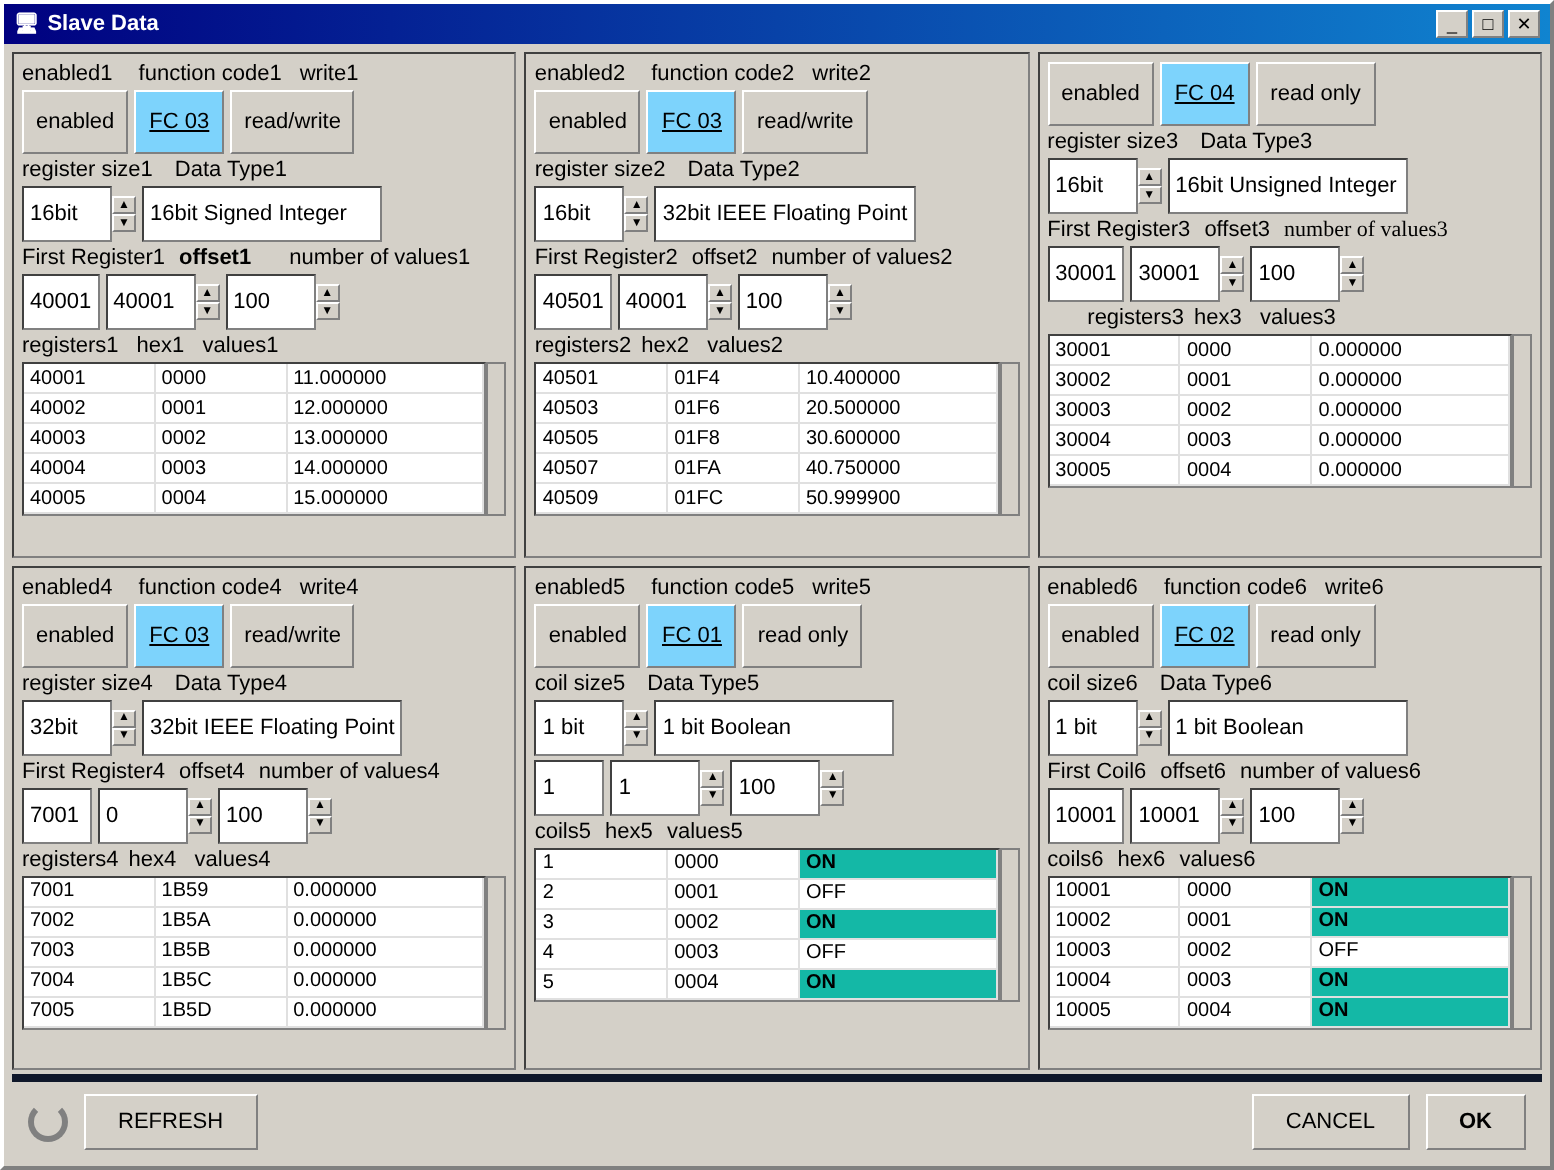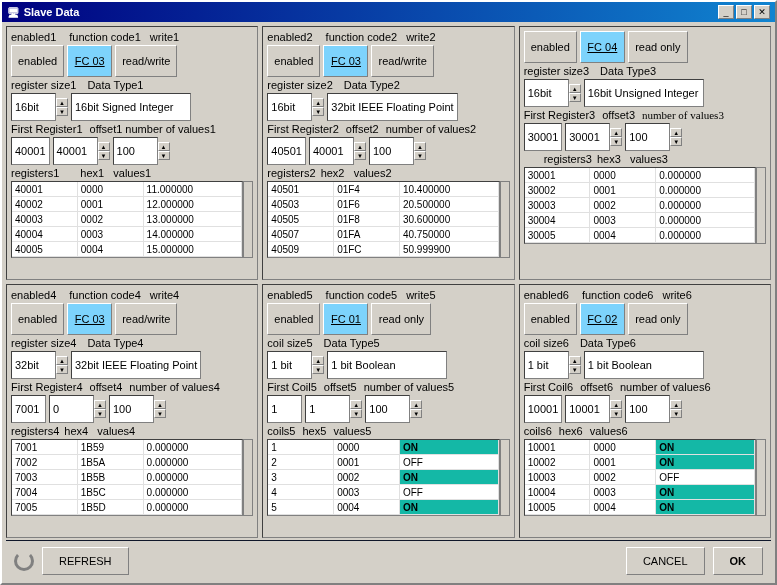--- a/index.html
+++ b/index.html
@@ -82,22 +82,22 @@
                 <div class="spin-arrow">▲</div>
                 <div class="spin-arrow">▼</div>
               </div>
           </div>
           <div class="input-box input-wide">
               <span>16bit Signed Integer</span>
             </div>
         </div>
         <div class="row">
           <span class="label">First Register1</span>
-          <span class="label" style="margin-left:4px;">offset1</span>
-          <span class="label" style="margin-left:0;">number of values1</span>
+          <span class="label" style="margin-left:4px;font-weight:bold;">offset1</span>
+          <span class="label" style="margin-left:16px;">number of values1</span>
         </div>
         <div class="row">
           <div class="input-box input-small">
               <span>40001</span>
             </div>
           <div class="spin-input">
             <div class="input-box input-small">
                 <span>40001</span>
               </div>
             <div class="spin-arrows">
@@ -110,21 +110,21 @@
                 <span>100</span>
               </div>
             <div class="spin-arrows">
                 <div class="spin-arrow">▲</div>
                 <div class="spin-arrow">▼</div>
               </div>
           </div>
         </div>
         <div class="row">
           <span class="label" style="min-width:35px;">registers1</span>
-          <span class="label" style="min-width:30px;margin-left:18px;">hex1</span>
+          <span class="label" style="min-width:30px;margin-left:6px;">hex1</span>
           <span class="label">values1</span>
         </div>
         <div class="table-with-scroll">
           <div class="table-area" id="table1">
               <div class="table-row cols3">
                 <div class="table-cell white">40001</div>
                 <div class="table-cell white">0000</div>
                 <div class="table-cell white">11.000000</div>
               </div>
               <div class="table-row cols3">
@@ -452,25 +452,20 @@
             <div class="spin-arrows">
                 <div class="spin-arrow">▲</div>
                 <div class="spin-arrow">▼</div>
               </div>
           </div>
           <div class="input-box input-wide">
               <span>1 bit Boolean</span>
             </div>
         </div>
         <div class="row">
-          <span class="label">First Coil5</span>
-          <span class="label" style="margin-left:4px;">offset5</span>
-          <span class="label" style="margin-left:4px;">number of values5</span>
-        </div>
-        <div class="row">
           <div class="input-box input-small">
               <span>1</span>
             </div>
           <div class="spin-input">
             <div class="input-box input-small">
                 <span>1</span>
               </div>
             <div class="spin-arrows">
                 <div class="spin-arrow">▲</div>
                 <div class="spin-arrow">▼</div>
@@ -612,21 +607,21 @@
                 <div class="table-cell white">0004</div>
                 <div class="table-cell yellow">ON</div>
               </div>
             </div>
           <div class="scrollbar"></div>
         </div>
       </div>
 
     </div>
 
-    <div class="footer" style="border-top: 1px solid #0f172a; padding-top: 6px; gap: 12px;">
+    <div class="footer" style="border-top: 4px solid #0f172a; padding-top: 6px; gap: 12px;">
       <div style="display:flex;align-items:center;gap:8px;">
         <div class="spinner-icon"></div>
         <button class="btn-large">REFRESH</button>
       </div>
       <div class="footer-right">
         <button class="btn-large">CANCEL</button>
         <button class="btn-large" style="min-width:50px;justify-content:center;font-weight:bold;">OK</button>
       </div>
     </div>
   </div>

